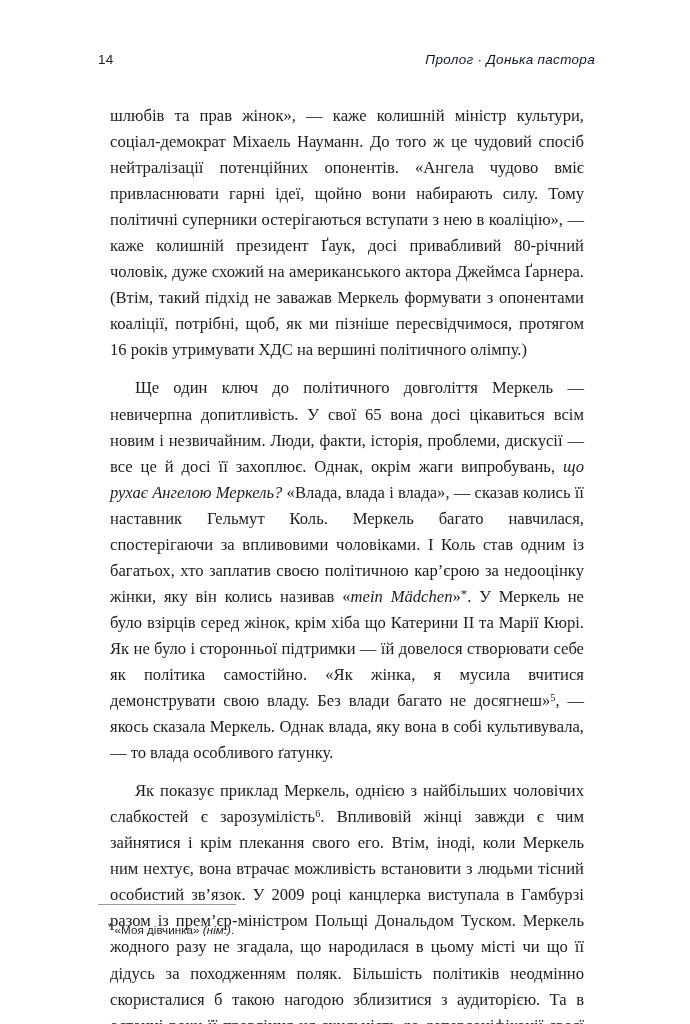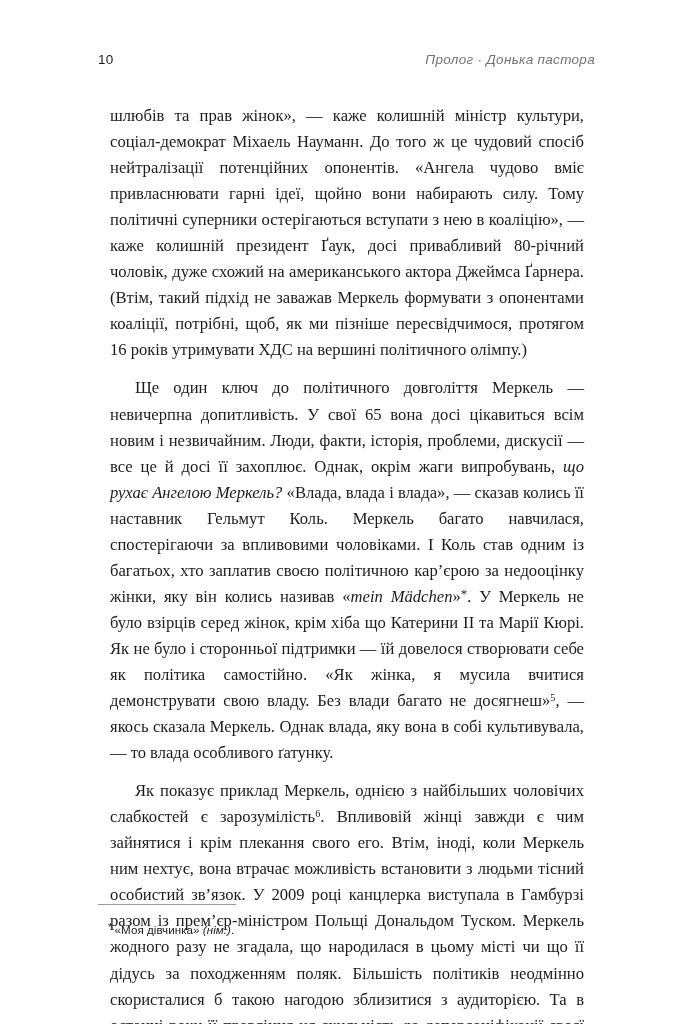--- a/index.html
+++ b/index.html
@@ -38,21 +38,21 @@
     letter-spacing: 0.2px;
     color: #1b1b1b;
   }
 
   .running-title {
     font-family: "Liberation Sans", "DejaVu Sans", sans-serif;
     font-style: italic;
     font-size: 13.5px;
     font-weight: 400;
     letter-spacing: 0.3px;
-    color: #737373;
+    color: #0f172a;
     white-space: nowrap;
   }
 
   
   .text-block {
     position: absolute;
     top: 91px;
     left: 98px;
     width: 498px;
   }
@@ -125,21 +125,21 @@
   .footnote .it {
     font-style: italic;
   }
 </style>
 </head>
 <body>
 
 <div class="page">
 
   <div class="running-head">
-    <span class="folio">10</span>
+    <span class="folio">14</span>
     <span class="running-title">Пролог · Донька пастора</span>
   </div>
 
   <div class="text-block" id="body-text-block">
       <p class="para"><span>шлюбів та прав жінок», — каже колишній міністр культури, соціал-демократ Міхаель Науманн. До того ж це чудовий спосіб нейтралізації потенційних опонентів. «Ангела чудово вміє привласнювати гарні ідеї, щойно вони набирають силу. Тому політичні суперники остерігаються вступати з нею в коаліцію», — каже колишній президент Ґаук, досі привабливий 80-річний чоловік, дуже схожий на американського актора Джеймса Ґарнера. (Втім, такий підхід не заважав Меркель формувати з опонентами коаліції, потрібні, щоб, як ми пізніше пересвідчимося, протягом 16 років утримувати ХДС на вершині політичного олімпу.)</span></p>
       <p class="para"><span>Ще один ключ до політичного довголіття Меркель — невичерпна допитливість. У свої 65 вона досі цікавиться всім новим і незвичайним. Люди, факти, історія, проблеми, дискусії — все це й досі її захоплює. Однак, окрім жаги випробувань, </span><span class="it">що рухає Ангелою Меркель?</span><span> «Влада, влада і влада», — сказав колись її наставник Гельмут Коль. Меркель багато навчилася, спостерігаючи за впливовими чоловіками. І Коль став одним із багатьох, хто заплатив своєю політичною кар’єрою за недооцінку жінки, яку він колись називав «</span><span class="it">mein Mädchen</span><span>»</span><span class="ast">*</span><span>. У Меркель не було взірців серед жінок, крім хіба що Катерини II та Марії Кюрі. Як не було і сторонньої підтримки — їй довелося створювати себе як політика самостійно. «Як жінка, я мусила вчитися демонструвати свою владу. Без влади багато не досягнеш»</span><sup>5</sup><span>, — якось сказала Меркель. Однак влада, яку вона в собі культивувала, — то влада особливого ґатунку.</span></p>
       <p class="para"><span>Як показує приклад Меркель, однією з найбільших чоловічих слабкостей є зарозумілість</span><sup>6</sup><span>. Впливовій жінці завжди є чим зайнятися і крім плекання свого его. Втім, іноді, коли Меркель ним нехтує, вона втрачає можливість встановити з людьми тісний особистий зв’язок. У 2009 році канцлерка виступала в Гамбурзі разом із прем’єр-міністром Польщі Дональдом Туском. Меркель жодного разу не згадала, що народилася в цьому місті чи що її дідусь за походженням поляк. Більшість політиків неодмінно скористалися б такою нагодою зблизитися з аудиторією. Та в останні роки її правління ця схильність до деперсоніфікації своєї політичної влади постала перед випробуванням в особі нових харизматичних світових лідерів.</span></p>
     </div>
 
   <div class="footnote-zone">

